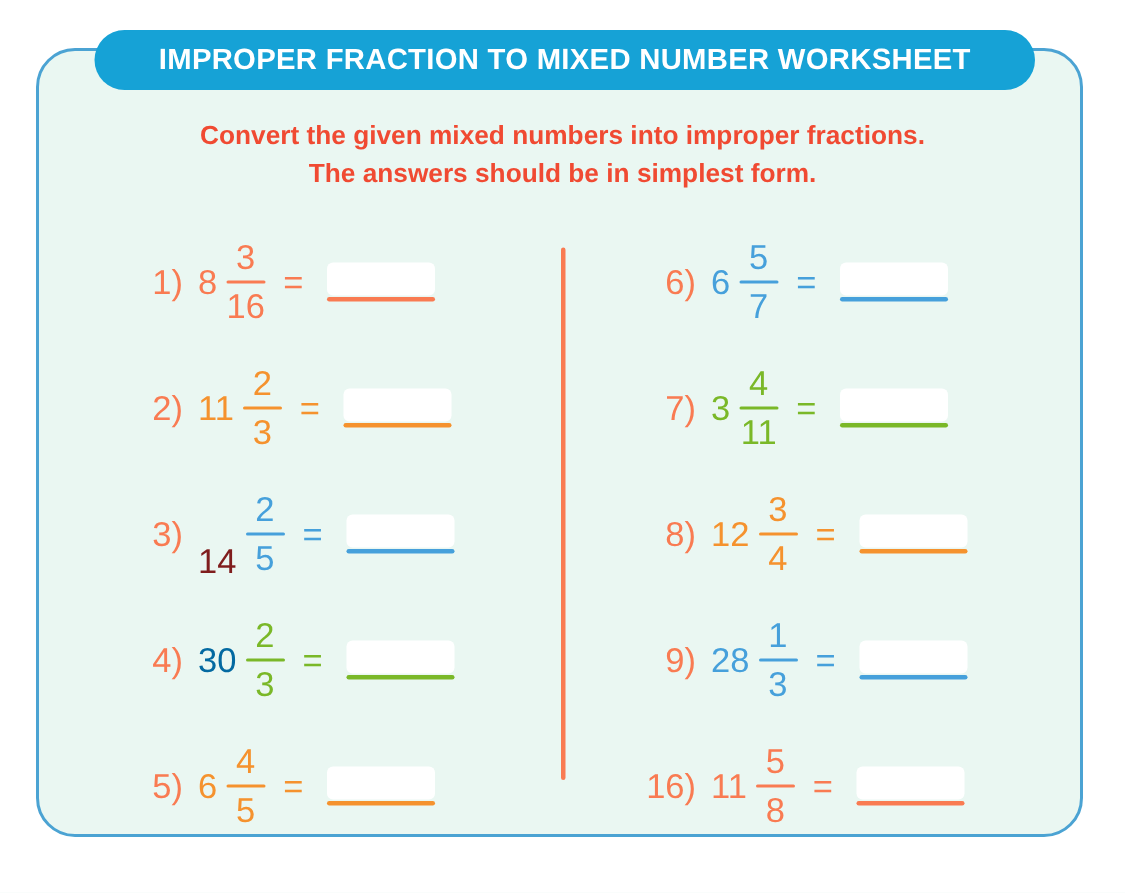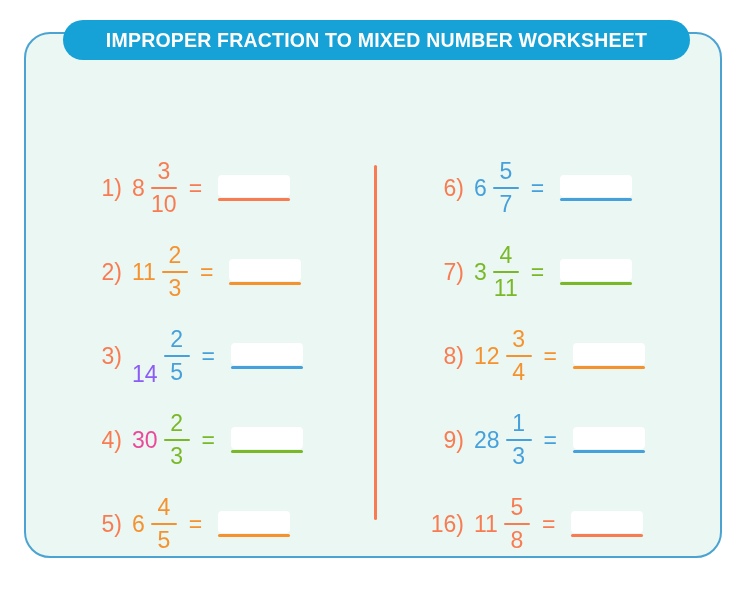--- a/index.html
+++ b/index.html
@@ -170,32 +170,34 @@
 </head>
 <body>
 
 <div id="worksheet-card"></div>
 
 <div id="title-pill">
   <span class="title-text">IMPROPER FRACTION TO MIXED NUMBER WORKSHEET</span>
 </div>
 
 <div id="subtitle-block">
+  <span class="sub-line">Convert the given mixed numbers into improper fractions.</span>
+  <span class="sub-line">The answers should be in simplest form.</span>
 </div>
 
 <div id="column-divider"></div>
 
 <div class="problem-column" id="column-left">
     <div class="problem-row">
       <span class="prob-index" style="color: rgb(249, 123, 82);">1)</span>
       <span class="prob-whole" style="color: rgb(249, 123, 82);">8</span>
       <span class="prob-fraction">
         <span class="numer" style="color: rgb(249, 123, 82);">3</span>
         <span class="fbar" style="background: rgb(249, 123, 82);"></span>
-        <span class="denom" style="color: rgb(249, 123, 82);">10</span>
+        <span class="denom" style="color: rgb(249, 123, 82);">16</span>
       </span>
       <span class="prob-equals" style="color: rgb(249, 123, 82);">=</span>
       <span class="answer-blank">
         <span class="blank-box" style="background: rgb(255, 255, 255);"></span>
         <span class="blank-rule" style="background: rgb(249, 123, 82);"></span>
       </span>
     </div>
     <div class="problem-row">
       <span class="prob-index" style="color: rgb(249, 123, 82);">2)</span>
       <span class="prob-whole" style="color: rgb(245, 146, 46);">11</span>
@@ -205,35 +207,35 @@
         <span class="denom" style="color: rgb(245, 146, 46);">3</span>
       </span>
       <span class="prob-equals" style="color: rgb(245, 146, 46);">=</span>
       <span class="answer-blank">
         <span class="blank-box" style="background: rgb(255, 255, 255);"></span>
         <span class="blank-rule" style="background: rgb(245, 146, 46);"></span>
       </span>
     </div>
     <div class="problem-row">
       <span class="prob-index" style="color: rgb(249, 123, 82);">3)</span>
-      <span class="prob-whole" style="color: #8b5cf6; margin-top: 36px;">14</span>
+      <span class="prob-whole" style="color: #7f1d1d; margin-top: 36px;">14</span>
       <span class="prob-fraction">
         <span class="numer" style="color: rgb(70, 160, 219);">2</span>
         <span class="fbar" style="background: rgb(70, 160, 219);"></span>
         <span class="denom" style="color: rgb(70, 160, 219);">5</span>
       </span>
       <span class="prob-equals" style="color: rgb(70, 160, 219);">=</span>
       <span class="answer-blank">
         <span class="blank-box" style="background: rgb(255, 255, 255);"></span>
         <span class="blank-rule" style="background: rgb(70, 160, 219);"></span>
       </span>
     </div>
     <div class="problem-row">
       <span class="prob-index" style="color: rgb(249, 123, 82);">4)</span>
-      <span class="prob-whole" style="color: #ec4899;">30</span>
+      <span class="prob-whole" style="color: #0369a1;">30</span>
       <span class="prob-fraction">
         <span class="numer" style="color: rgb(122, 184, 40);">2</span>
         <span class="fbar" style="background: rgb(122, 184, 40);"></span>
         <span class="denom" style="color: rgb(122, 184, 40);">3</span>
       </span>
       <span class="prob-equals" style="color: rgb(122, 184, 40);">=</span>
       <span class="answer-blank">
         <span class="blank-box" style="background: rgb(255, 255, 255);"></span>
         <span class="blank-rule" style="background: rgb(122, 184, 40);"></span>
       </span>

